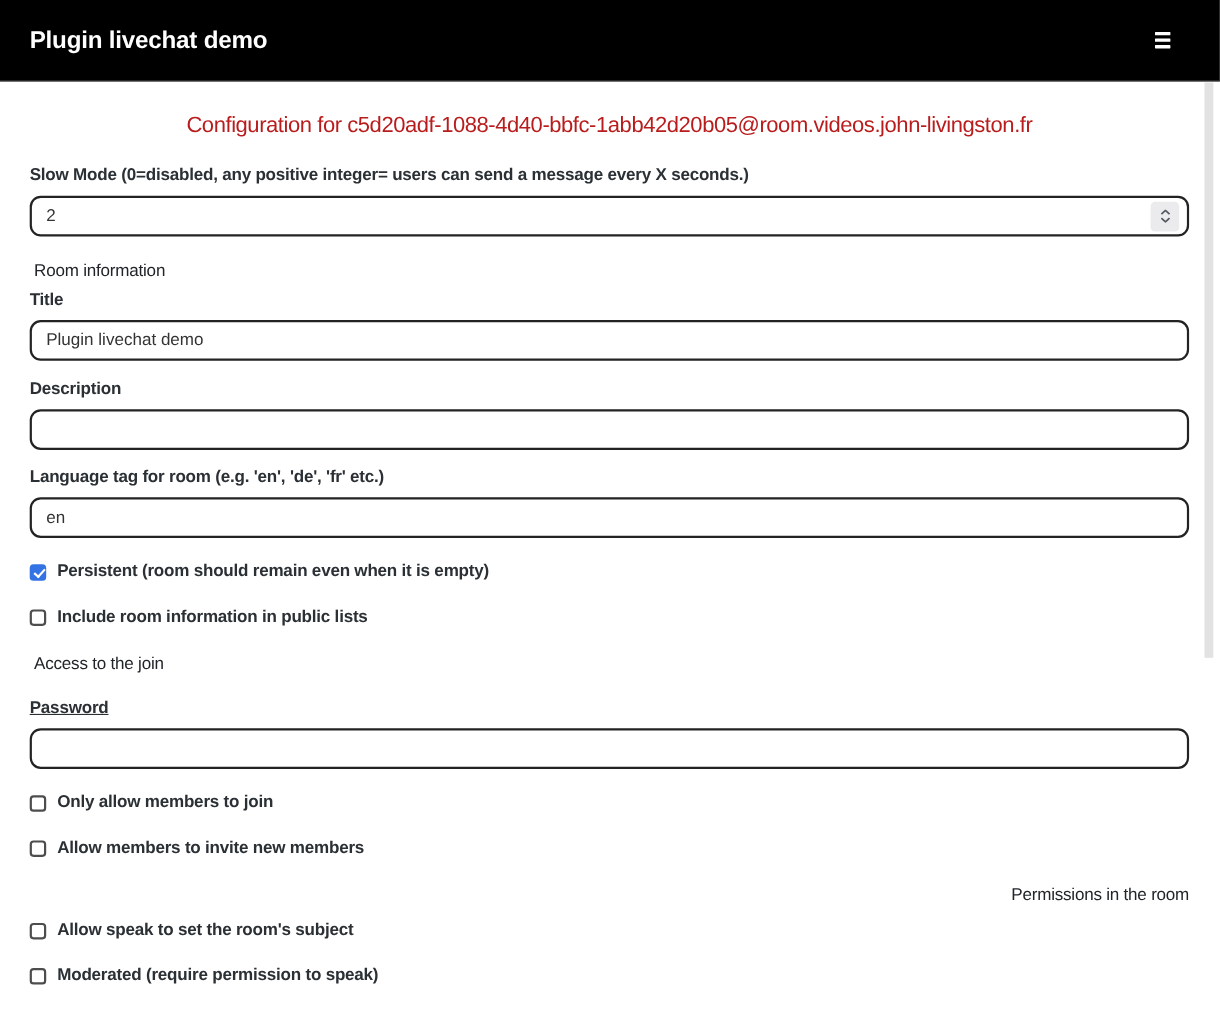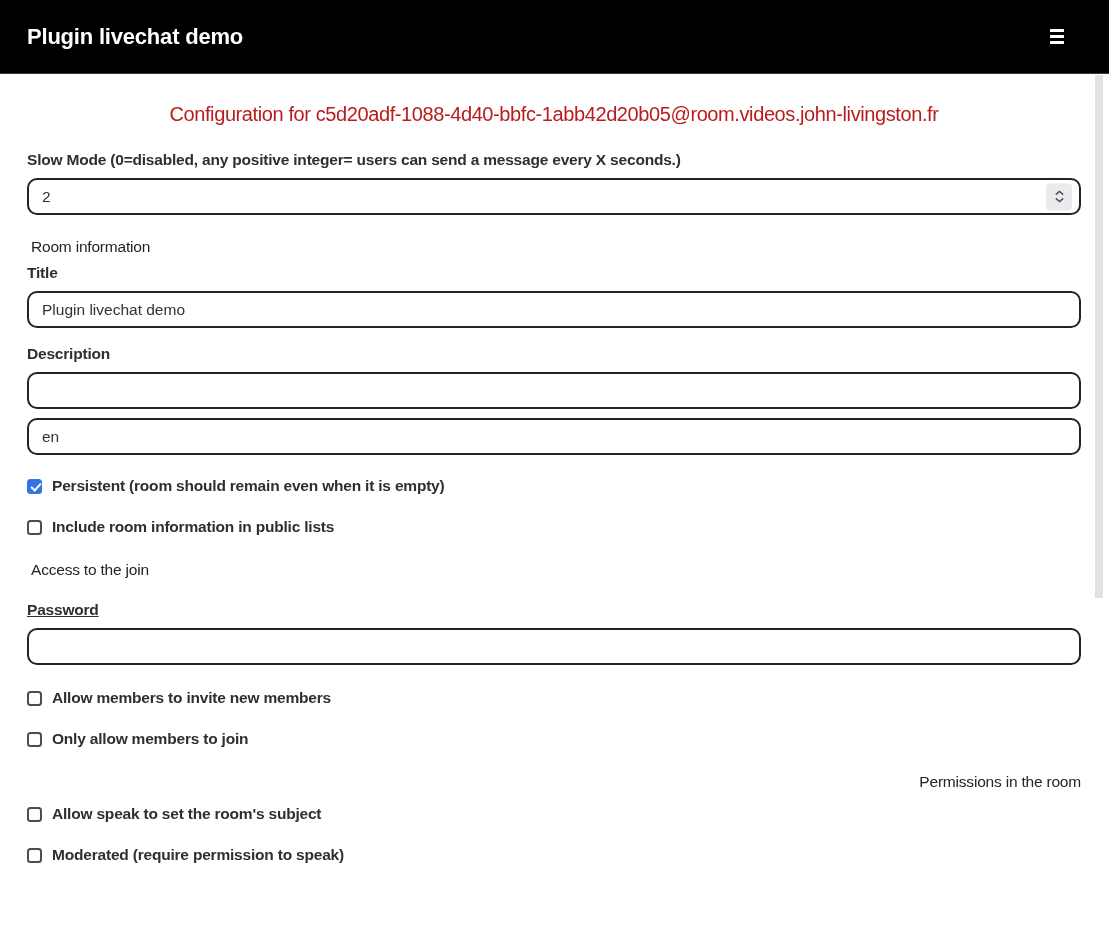--- a/index.html
+++ b/index.html
@@ -199,45 +199,46 @@
   </div>
 
   <div class="section-label">Room information</div>
 
   <label class="field-label lbl-title">Title</label>
   <input class="text-input" type="text" value="Plugin livechat demo" style="">
 
   <label class="field-label lbl-desc">Description</label>
   <input class="text-input" type="text" value="" style="">
 
+  <label class="field-label lbl-lang">Language tag for room (e.g. 'en', 'de', 'fr' etc.)</label>
   <input class="text-input" type="text" value="en" style="">
 
   <div class="checkbox-row row-persistent">
     <span class="cbox on"></span>
     <span class="checkbox-label">Persistent (room should remain even when it is empty)</span>
   </div>
 
   <div class="checkbox-row row-publiclist">
     <span class="cbox"></span>
     <span class="checkbox-label">Include room information in public lists</span>
   </div>
 
   <div class="section-label sec-access">Access to the join</div>
 
   <label class="field-label lbl-password">Password</label>
   <input class="text-input" type="text" value="" style="">
 
+  <div class="checkbox-row row-members">
+    <span class="cbox"></span>
+    <span class="checkbox-label">Only allow members to join</span>
+  </div>
+
   <div class="checkbox-row row-invite">
     <span class="cbox"></span>
     <span class="checkbox-label">Allow members to invite new members</span>
-  </div>
-
-  <div class="checkbox-row row-members">
-    <span class="cbox"></span>
-    <span class="checkbox-label">Only allow members to join</span>
   </div>
 
   <div class="section-label sec-permissions">Permissions in the room</div>
 
   <div class="checkbox-row row-subject">
     <span class="cbox"></span>
     <span class="checkbox-label">Allow speak to set the room's subject</span>
   </div>
 
   <div class="checkbox-row row-moderated">

